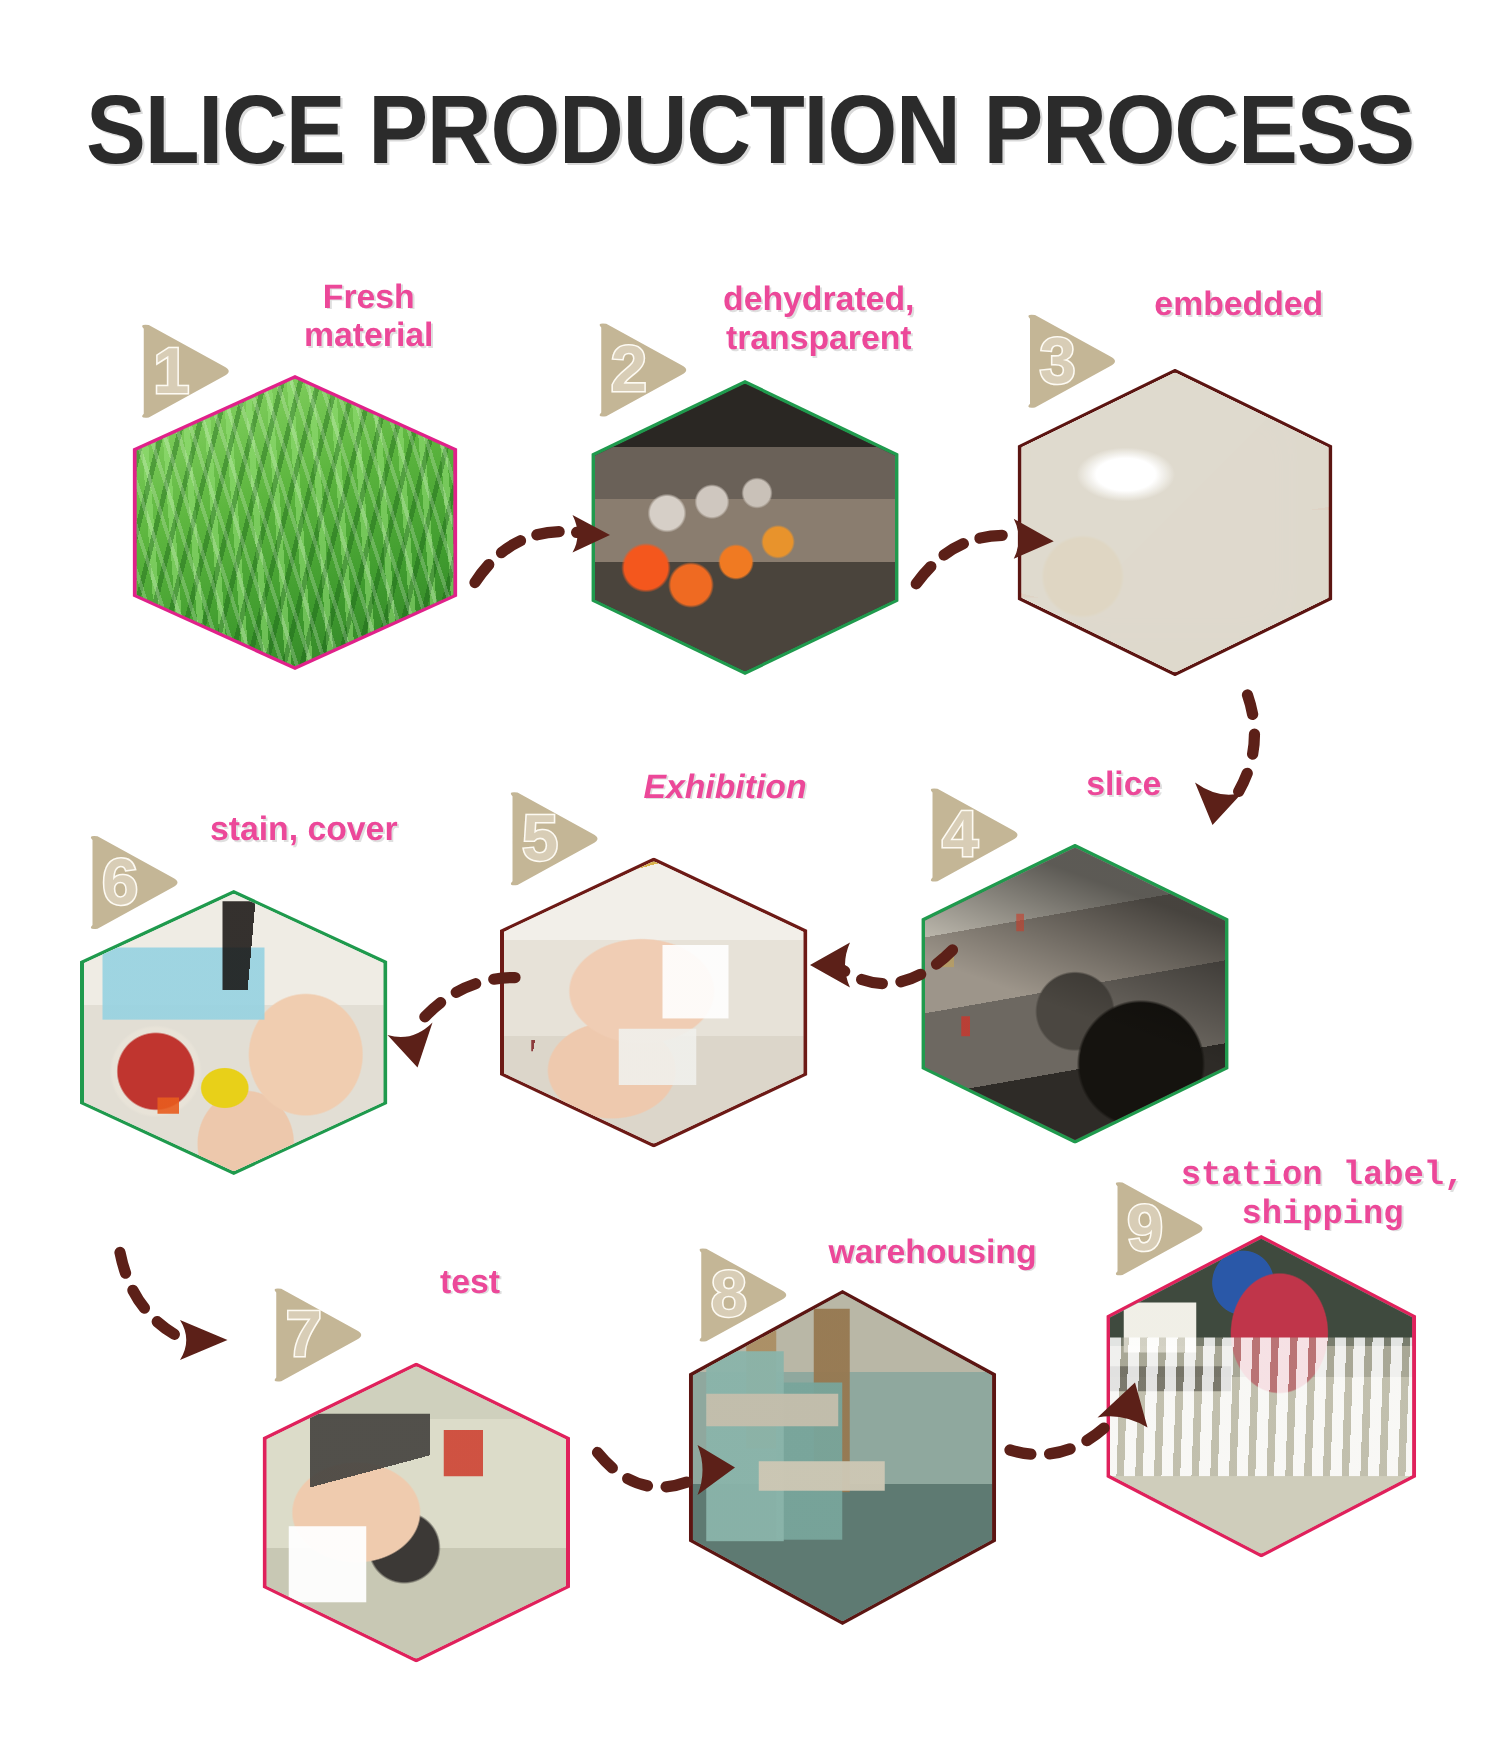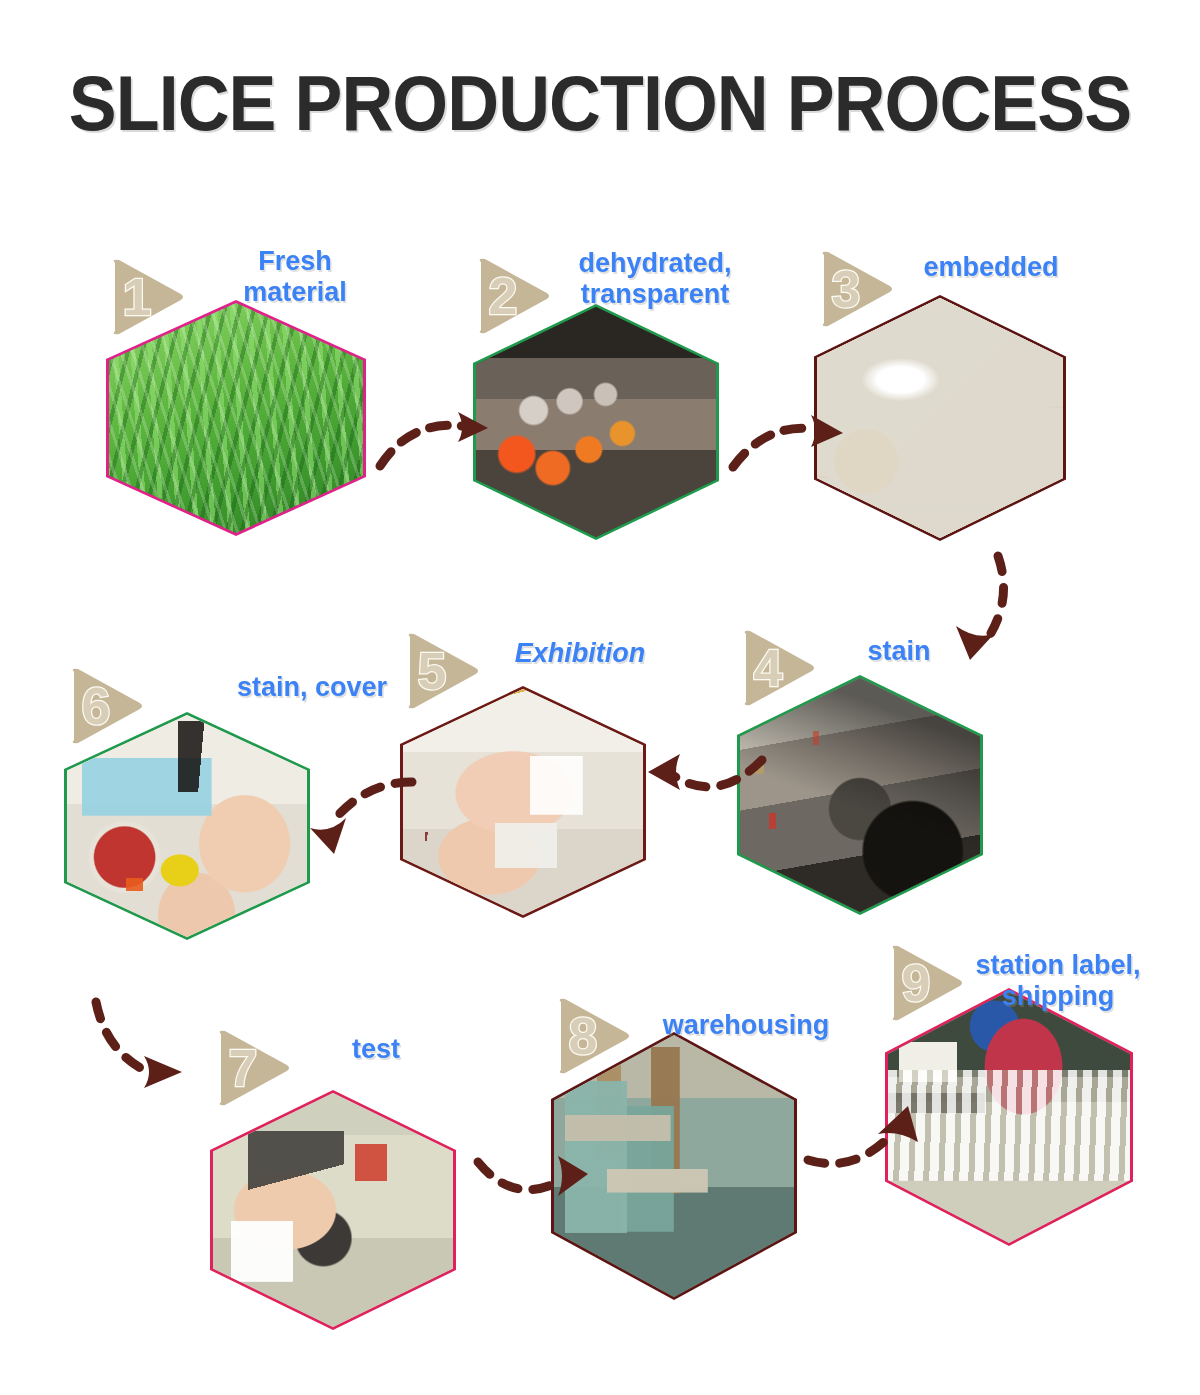--- a/index.html
+++ b/index.html
@@ -91,25 +91,24 @@
     text-shadow: 0 0 1px #fffdf7;
   }
 
   
   .caption {
     position: absolute;
     font-family: "Liberation Sans", sans-serif;
     font-weight: bold;
     font-size: 27px;
     line-height: 1.16;
-    color: #3b82f6;
+    color: #ec4899;
     text-align: center;
     white-space: pre-line;
     text-shadow: 1.5px 1.5px 0 rgba(150,150,150,0.3);
-    margin-top: 24px;
   }
 
   
   .arrow {
     position: absolute;
     pointer-events: none;
   }
 
   
   .sc-grass {
@@ -309,21 +308,21 @@
     <div class="hex-photo" style="left:3px;top:3px;width:240px;height:234px;">
       <div class="scene sc-micro"></div>
     </div>
   </div>
   <div class="badge" style="left:-1px; top:-49px;">
     <svg class="tri" viewBox="0 0 84 84">
       <path d="M10 8 Q6 4 14 5 L74 38 Q82 42 74 46 L14 79 Q6 80 10 76 Z" fill="#c4b696"></path>
     </svg>
     <div class="num">4</div>
   </div>
-  <div class="caption" style="left:62px; top:-63px; width:200px;">stain</div>
+  <div class="caption" style="left:62px; top:-63px; width:200px;">slice</div>
 </div>
 
 <div class="step" style="left:400px; top:686px;">
   <div class="hex-wrap">
     <div class="hex-border" style="width:246px;height:232px;background:#6d1a16;"></div>
     <div class="hex-photo" style="left:3px;top:3px;width:240px;height:226px;">
       <div class="scene sc-exhibit"></div>
     </div>
   </div>
   <div class="badge" style="left:0px; top:-57px;">
@@ -341,21 +340,21 @@
     <div class="hex-photo" style="left:3px;top:3px;width:240px;height:222px;">
       <div class="scene sc-stain"></div>
     </div>
   </div>
   <div class="badge" style="left:0px; top:-48px;">
     <svg class="tri" viewBox="0 0 84 84">
       <path d="M10 8 Q6 4 14 5 L74 38 Q82 42 74 46 L14 79 Q6 80 10 76 Z" fill="#c4b696"></path>
     </svg>
     <div class="num">6</div>
   </div>
-  <div class="caption" style="left:73px; top:-64px; width:250px;text-align:right;">stain, cover</div>
+  <div class="caption" style="left:54px; top:-64px; width:250px;">stain, cover</div>
 </div>
 
 <div class="step" style="left:210px; top:1090px;">
   <div class="hex-wrap">
     <div class="hex-border" style="width:246px;height:240px;background:#e0215c;"></div>
     <div class="hex-photo" style="left:3px;top:3px;width:240px;height:234px;">
       <div class="scene sc-test"></div>
     </div>
   </div>
   <div class="badge" style="left:1px; top:-64px;">
@@ -389,21 +388,21 @@
     <div class="hex-photo" style="left:3px;top:3px;width:242px;height:252px;">
       <div class="scene sc-ship"></div>
     </div>
   </div>
   <div class="badge" style="left:-1px; top:-47px;">
     <svg class="tri" viewBox="0 0 84 84">
       <path d="M10 8 Q6 4 14 5 L74 38 Q82 42 74 46 L14 79 Q6 80 10 76 Z" fill="#c4b696"></path>
     </svg>
     <div class="num">9</div>
   </div>
-  <div class="caption" style="left:48px; top:-62px; width:250px;">station label,
+  <div class="caption" style="left:48px; top:-62px; width:250px;font-family:Liberation Mono, monospace;">station label,
 shipping</div>
 </div>
 
 <svg class="arrow" style="left:370px; top:398px; width:130px; height:80px;" viewBox="0 0 130 80">
   <path d="M10 68 Q40 22 92 28" stroke="#5c2018" stroke-width="9" fill="none" stroke-linecap="round" stroke-dasharray="18 14"></path>
   <path d="M88 14 L118 30 L88 44 Q96 30 88 14 Z" fill="#5c2018"></path>
 </svg>
 
 <svg class="arrow" style="left:725px; top:405px; width:130px; height:80px;" viewBox="0 0 130 80">
   <path d="M8 62 Q40 18 90 24" stroke="#5c2018" stroke-width="9" fill="none" stroke-linecap="round" stroke-dasharray="18 14"></path>

